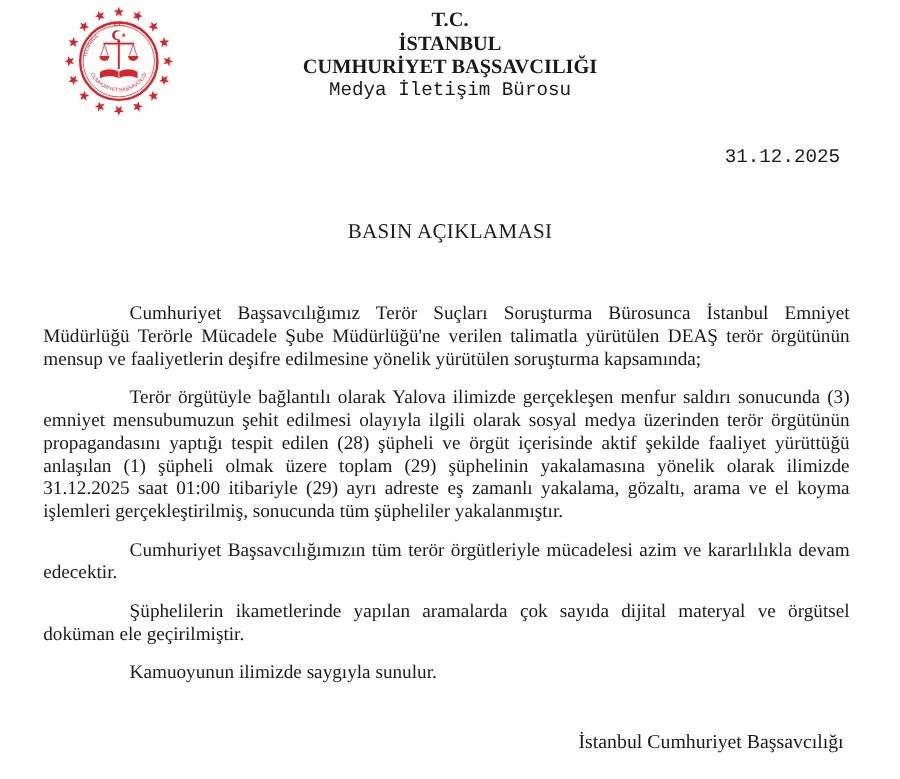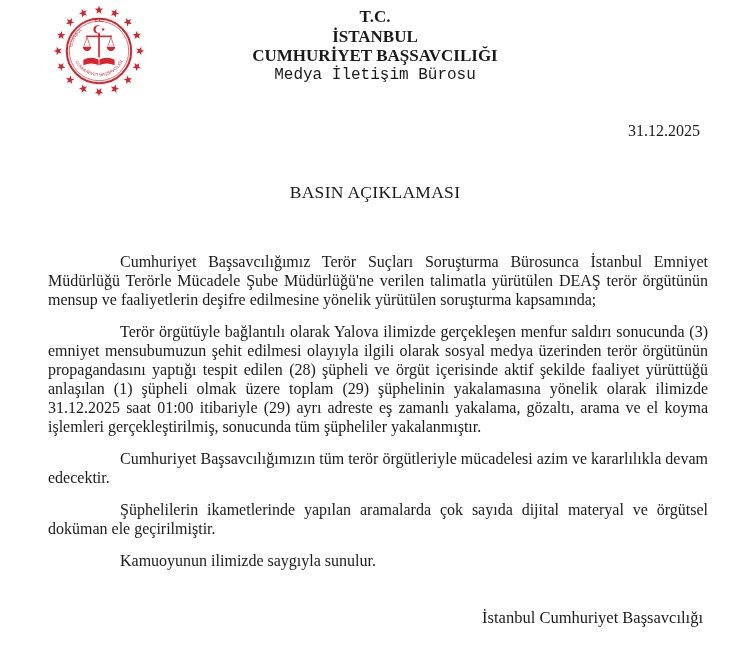--- a/index.html
+++ b/index.html
@@ -28,35 +28,36 @@
     text-align: center;
     line-height: 19.5px;
   }
   .h-bold { font-weight: bold; font-size: 17px; }
   .h-reg  { font-size: 16px; font-family: Liberation Mono, monospace; }
   .date {
     position: absolute;
     top: 122px;
     right: 50px;
     font-size: 16px;
+    font-family: Liberation Mono, monospace;
   }
   .title {
     position: absolute;
     top: 182px;
     left: 0;
     width: 100%;
     text-align: center;
     font-weight: normal;
     font-size: 17.5px;
     letter-spacing: 0.3px;
   }
   .body-text {
     position: absolute;
     top: 252px;
-    left: 48px;
+    left: 36px;
     right: 42px;
     font-size: 16px;
     line-height: 19px;
     text-align: justify;
   }
   .body-text p {
     text-indent: 72px;
     margin-bottom: 13px;
   }
   .body-text p.last { margin-top: 6px; }

